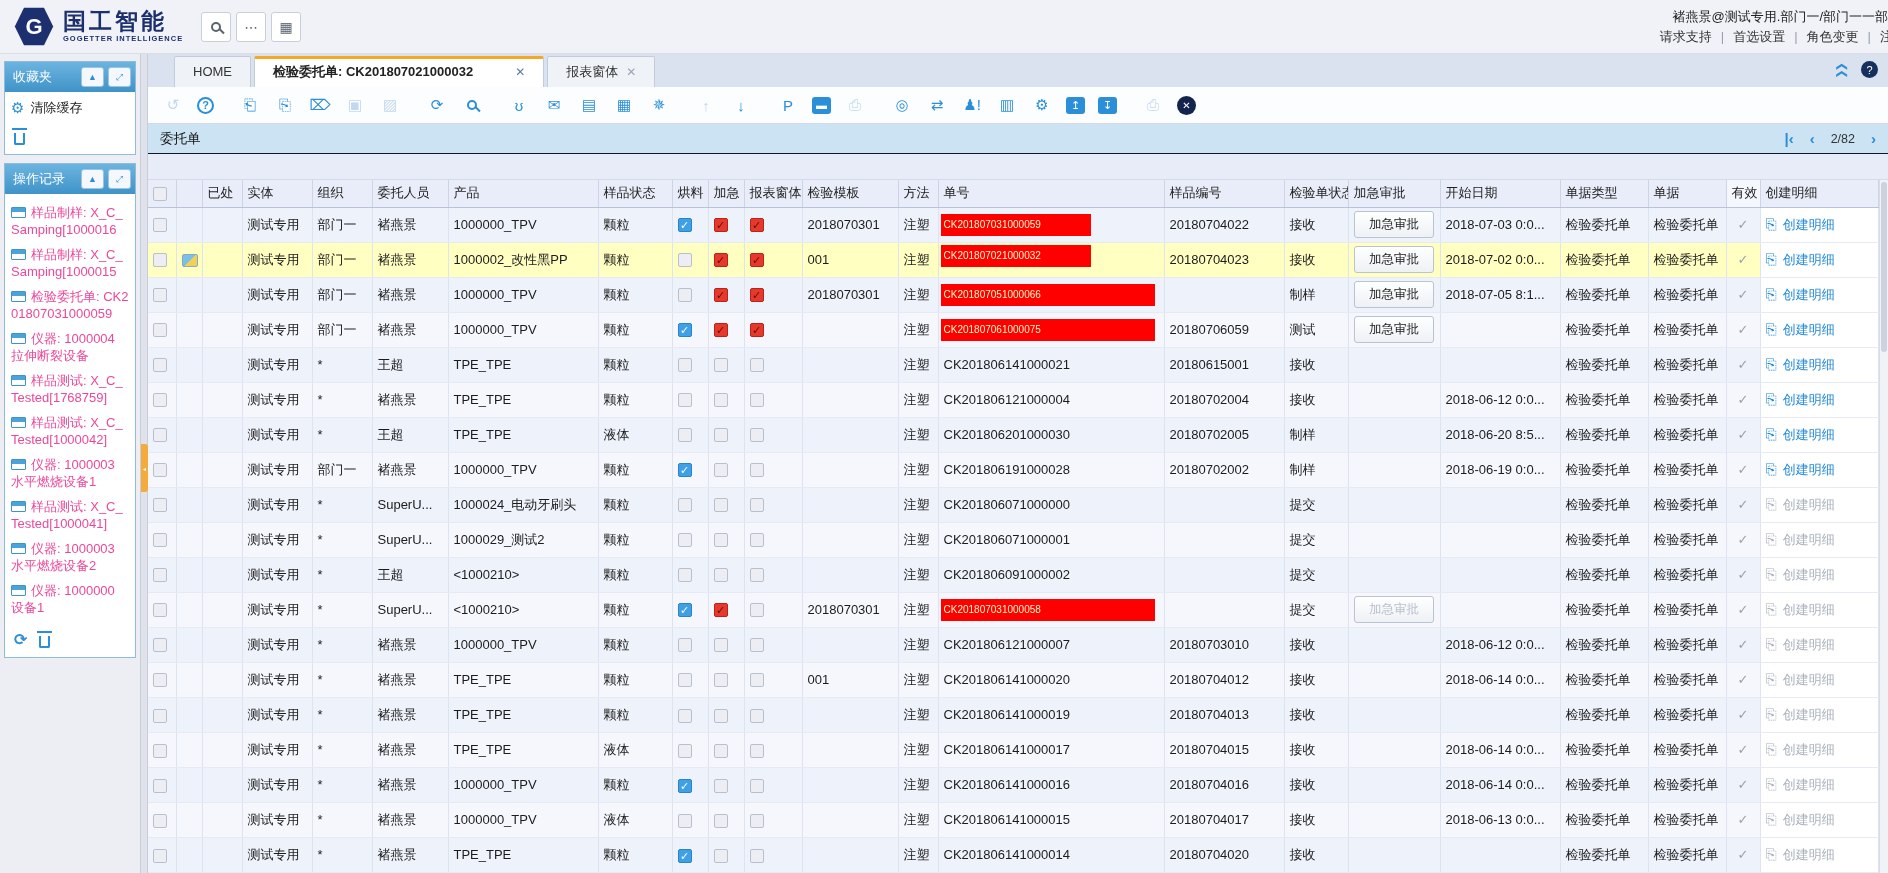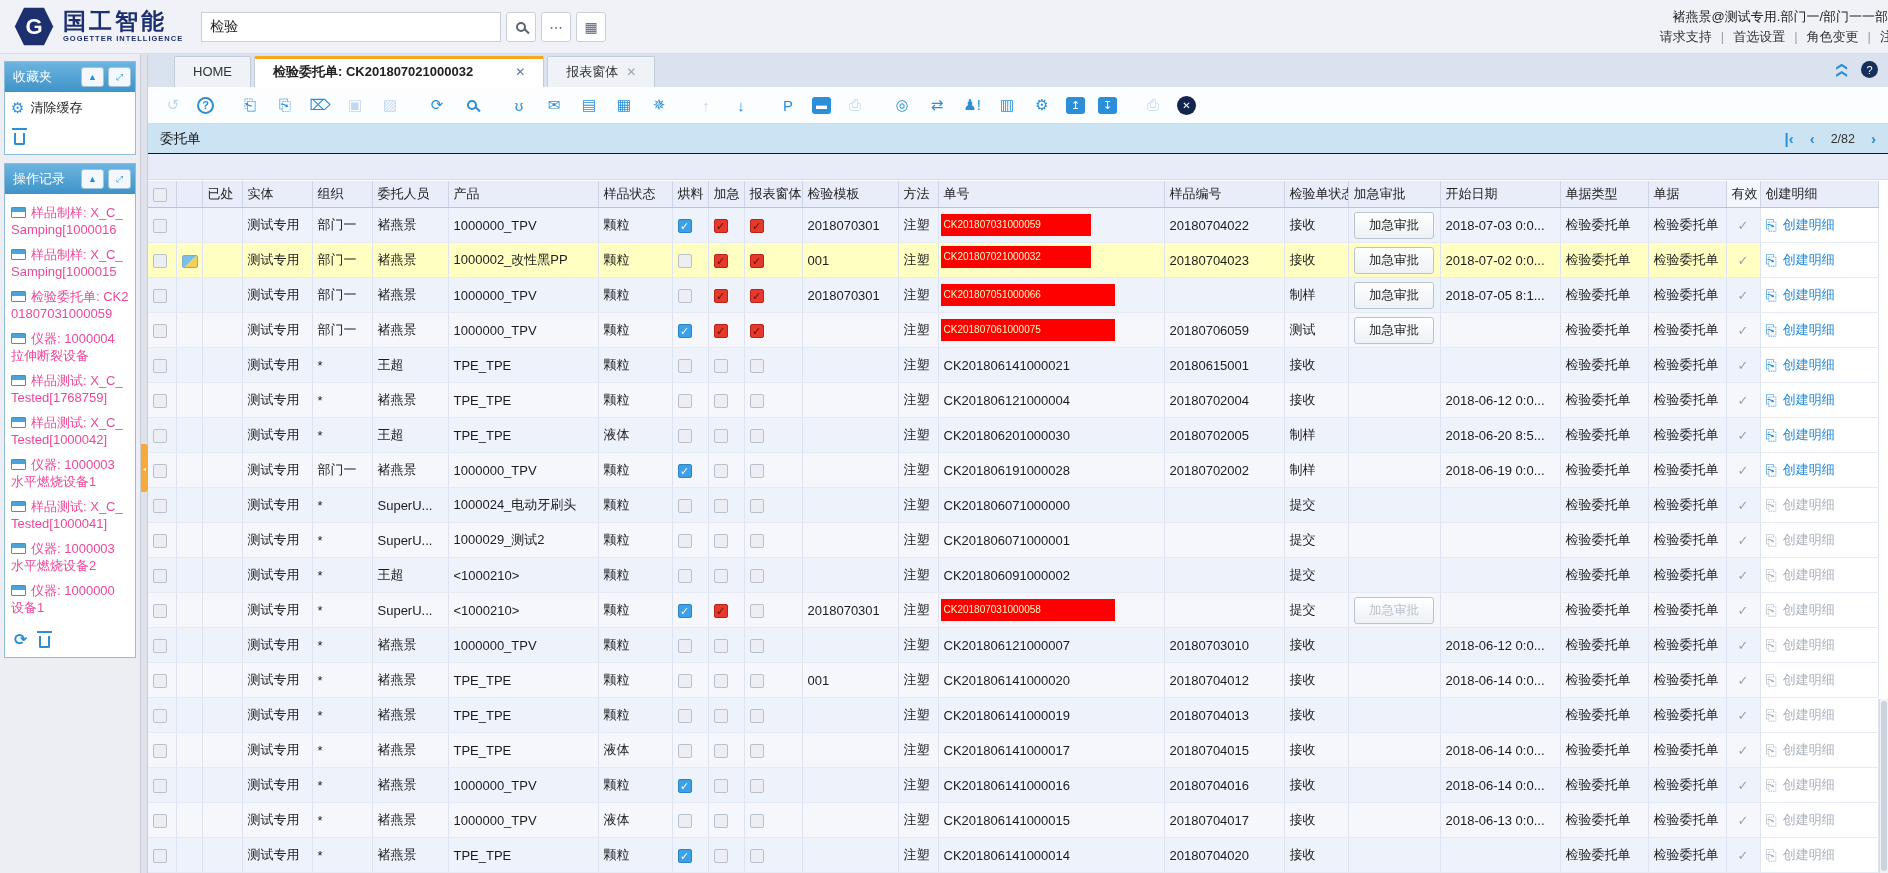--- a/index.html
+++ b/index.html
@@ -86,39 +86,39 @@
   .tbi.gap { margin-left:12px; }
   
   .panelbar { height:30px; background:#cbe3f2; border-bottom:1px solid #0f172a; display:flex;
     align-items:center; padding:0 12px; }
   .panelbar .ttl { font-size:13.5px; color:#111; }
   .pager { margin-left:auto; display:flex; align-items:center; gap:16px; }
   .pager .pg { color:#2a8fd8; font-size:15px; font-weight:bold; }
   .pager .num { color:#333; font-size:12.5px; }
   .band { height:26px; background:#e8ecf8; border-bottom:1px solid #d5dbe9; }
   
-  .gridwrap { display:flex; flex:1; overflow:hidden;align-items:flex-end; }
+  .gridwrap { display:flex; flex:1; overflow:hidden; }
   table.grid { border-collapse:collapse; table-layout:fixed; width:1730px; }
   table.grid th { height:27px; background:#e9edf9; font-weight:normal; font-size:13px; color:#222;
     text-align:left; padding:0 5px; border-right:1px solid #ccd4e6; border-bottom:1px solid #b9c2d8; white-space:nowrap; overflow:hidden; }
   table.grid th.hl { background:#f4f7fd; }
   table.grid td { height:35px; font-size:13px; padding:0 5px; border-right:1px solid #dde3f0;
     border-bottom:1px solid #e6eaf4; white-space:nowrap; overflow:hidden; color:#1c1c1c; }
   tr.odd  { background:#eef2fb; }
   tr.even { background:#f5f7fd; }
   tr.sel  { background:#ffffc2; }
   .cb { display:inline-block; width:14px; height:14px; border:1px solid #b9c0cd; background:#fbfcfe;
     border-radius:2px; line-height:12px; text-align:center; font-size:11px; vertical-align:middle; }
   .cb.un { background:#eceef3; }
   .cb.b  { background:#3ea0e6; border-color:#2b84c6; color:#fff; }
   .cb.r  { background:#e6392b; border-color:#b72419; color:#5e0e07; }
   .valid { color:#98a0ac; font-weight:bold; font-size:13px; }
   .redbar { background:#fe0000; color:#fef9c3; height:22px; line-height:22px; padding:0 3px;
     display:inline-block; font-size:10px; }
-  .w1 { width:150px; } .w2 { width:174px; }
+  .w1 { width:150px; } .w2 { width:214px; }
   .ubtn { background:linear-gradient(#ffffff,#eef1f5); border:1px solid #b9c3d2; border-radius:3px;
     font-size:12.5px; color:#222; padding:4px 14px; font-family:inherit; }
   .ubtn.dis { color:#b8bfca; }
   .tdc { background:#fff; border-left:1px solid #c9d2e0; }
   .crt { color:#1f87d8; display:flex; align-items:center; gap:6px; font-size:13px; }
   .crt.off { color:#a9b0bc; }
   .doc-ic { font-size:14px; }
   .edit-ic { width:16px; height:13px; background:linear-gradient(135deg,#79bfe8 0 9px,#f2cf56 9px);
     border:1px solid #88a8c8; display:inline-block; border-radius:2px; vertical-align:middle; }
   .vscroll { width:10px; background:#f1f2f6; border-left:1px solid #d8dce6; }
@@ -127,21 +127,20 @@
 </head>
 <body>
 
 <div class="topbar">
   <div class="logo-mark">G</div>
   <div class="logo-text">
     <div class="logo-title">国工智能</div>
     <div class="logo-sub">GOGETTER INTELLIGENCE</div>
   </div>
   <div class="search-wrap">
-    <input class="search-input" value="检验" style="">
     <span class="tb-btn">
         <span class="i-mag"></span>
       </span>
     <span class="tb-btn">⋯</span>
     <span class="tb-btn">▦</span>
   </div>
   <div class="top-right">
     <div class="user-line">褚燕景@测试专用.部门一/部门一一部</div>
     <div class="links-line" id="top-links"><a>请求支持</a><span class="sep">|</span><a>首选设置</a><span class="sep">|</span><a>角色变更</a><span class="sep">|</span><a>注销</a></div>
   </div>

